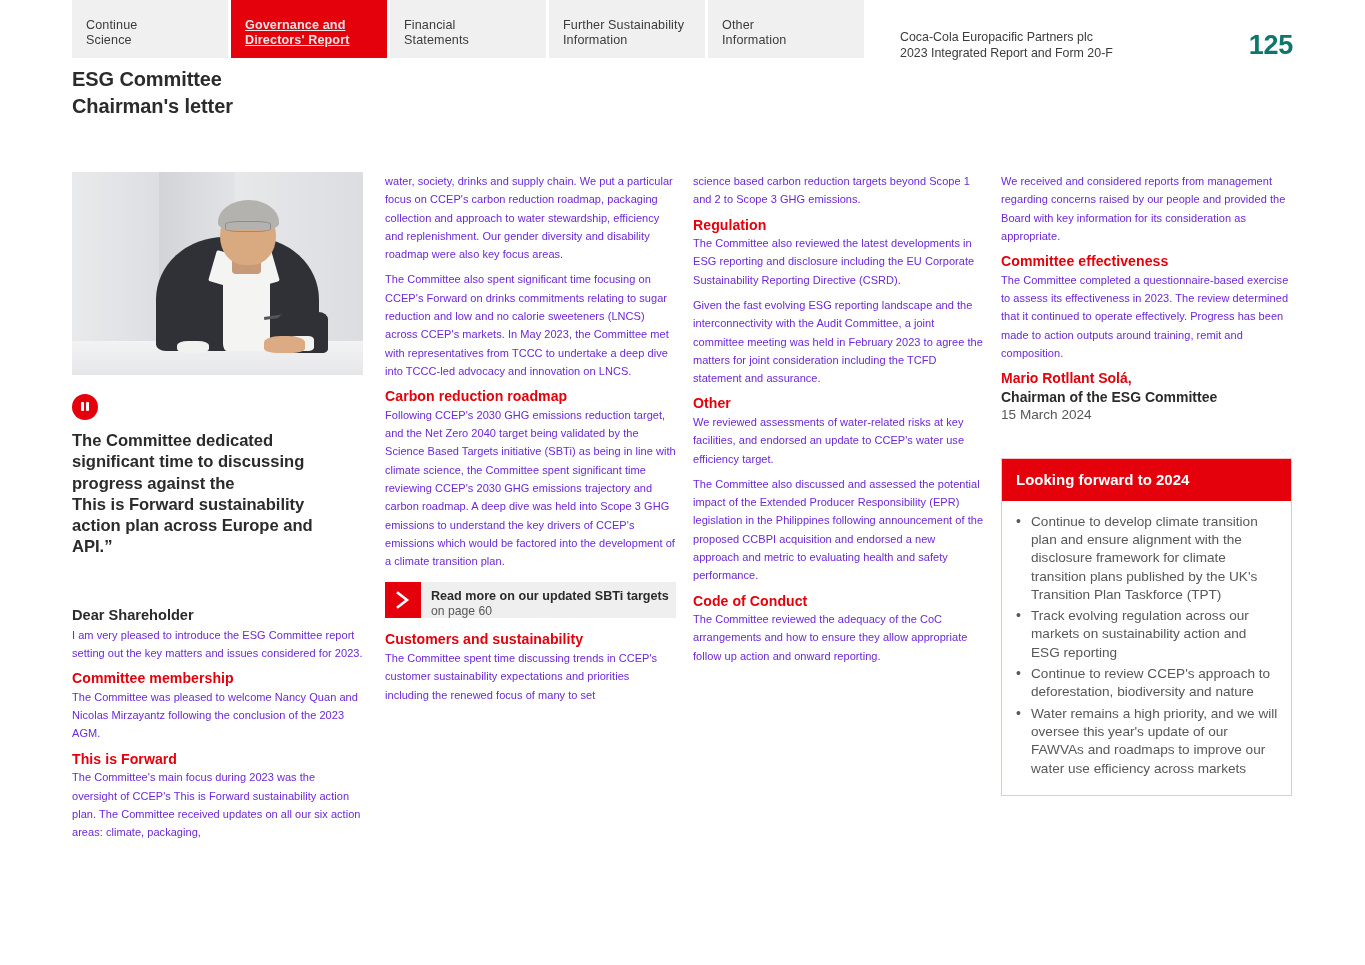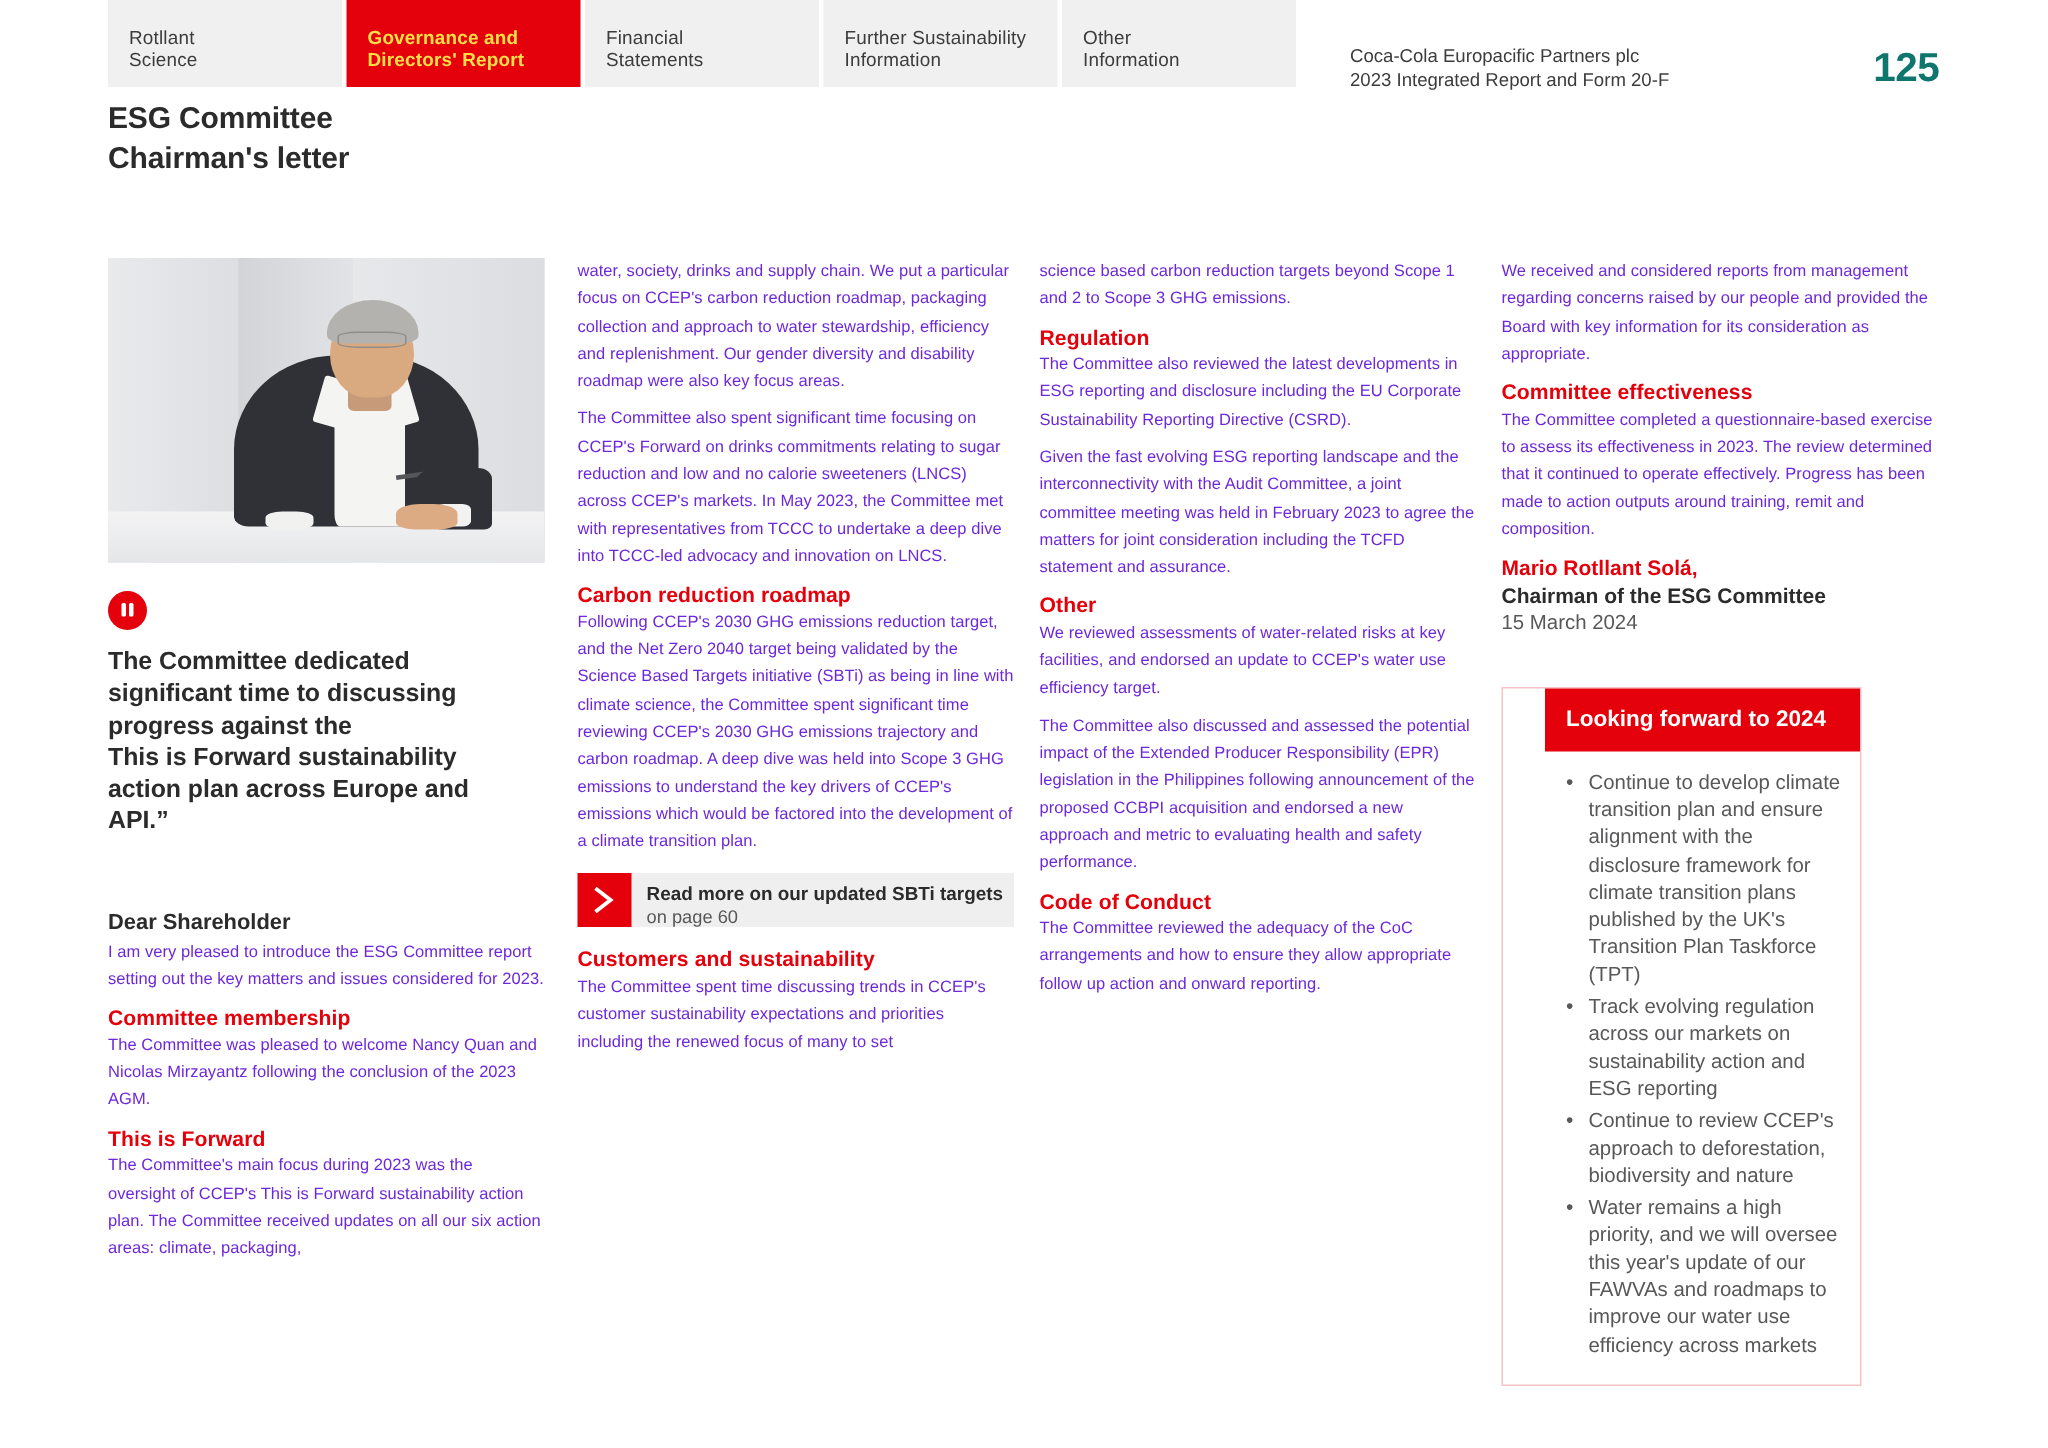--- a/index.html
+++ b/index.html
@@ -32,22 +32,23 @@
     height: 58px;
     margin-right: 3px;
     padding: 18px 14px 0 14px;
     font-size: 12.6px;
     line-height: 15px;
     color: #3c3c3c;
     letter-spacing: 0.01em;
   }
   .nav-tab.active {
     background: #e4010b;
-    color: #fde047;
-    font-weight: bold;
+    color: #e5e5e5;
+    font-weight: bold;
+    text-decoration: underline;
   }
   .nav-tab .l2 { display: block; }
 
   .doc-ref {
     position: absolute;
     left: 900px;
     top: 29px;
     font-size: 12.4px;
     line-height: 16px;
     color: #3c3c3c;
@@ -240,24 +241,23 @@
   }
 
   
   .sig-name { font-size: 14px; font-weight: bold; color: #e4010b; line-height: 18.5px; margin-top: 7px;}
   .sig-role { font-size: 14px; font-weight: bold; color: #2b2b2b; line-height: 18.5px; }
   .sig-date { font-size: 13.6px; color: #58585a; line-height: 18.5px; }
 
   
   .lf-box {
     margin-top: 33px;
-    width: 240px;
+    width: 291px;
     border: 1px solid #f3c3c8;
     background: #ffffff;
-    padding-left: 28px;
   }
   .lf-head {
     background: #e4010b;
     color: #ffffff;
     font-size: 15px;
     font-weight: bold;
     padding: 12px 14px 12px 14px;
     line-height: 18px;
   }
   .lf-body { padding: 12px 13px 14px 10px; }
@@ -279,21 +279,21 @@
     font-size: 14px;
   }
 </style>
 </head>
 <body>
 
 <div class="page">
 
   <div class="nav">
     <div class="nav-tab">
-      <span class="l1">Rotllant</span>
+      <span class="l1">Continue</span>
       <span class="l2">Science</span>
     </div>
     <div class="nav-tab active">
       <span class="l1">Governance and</span>
       <span class="l2">Directors' Report</span>
     </div>
     <div class="nav-tab">
       <span class="l1">Financial</span>
       <span class="l2">Statements</span>
     </div>

